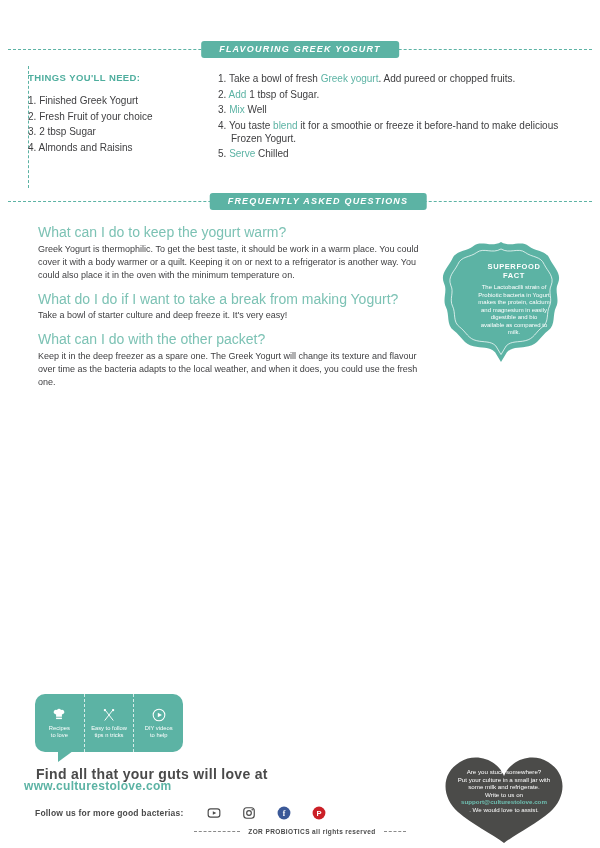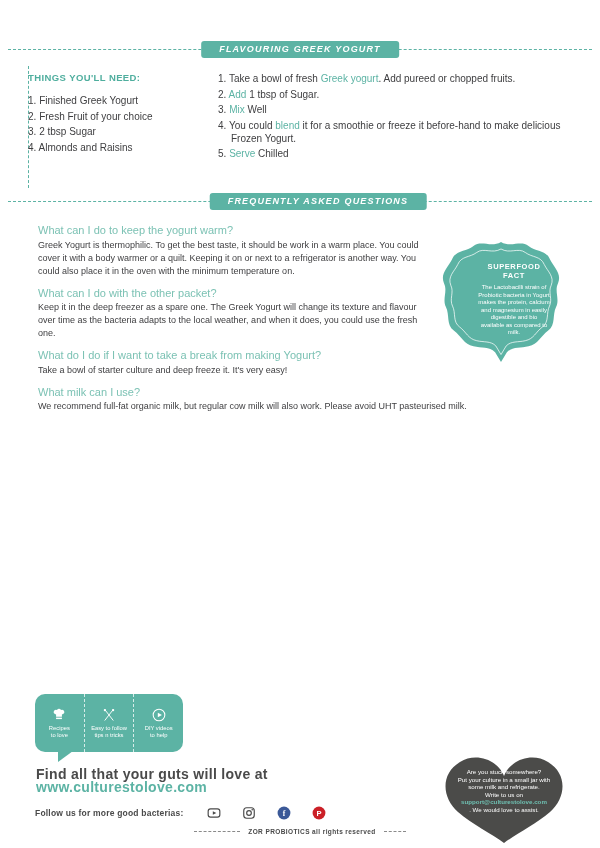--- a/index.html
+++ b/index.html
@@ -30,38 +30,38 @@
   ol.num-list { list-style:none; counter-reset:n; font-size:10px; }
   .things ol.num-list li { counter-increment:n; line-height:15.5px; }
   .things ol.num-list li::before { content:counter(n) ". "; }
   .instructions ol.num-list li { counter-increment:n; line-height:13px; margin-bottom:2.5px; padding-left:13px; text-indent:-13px; }
   .instructions ol.num-list li::before { content:counter(n) ". "; }
   .hl { color:#5cb3a4; }
   
   .faq { position:absolute; left:38px; top:224px; width:528px; }
   .faq-item { margin-bottom:9px; }
   .faq-item:nth-child(-n+3) { margin-right:142px; }
-  .faq-q { color:#7cc2b4; font-size:11px; margin-bottom:2.5px; }
+  .faq-q { color:#7cc2b4; font-size:14px; margin-bottom:2.5px; }
   .faq-a { color:#3e3e40; font-size:9px; line-height:13px; }
   
   .badge { position:absolute; right:6px; top:14px; width:118px; height:128px; z-index:3; }
   .badge svg { position:absolute; left:0; top:0; }
   .badge-text { position:absolute; left:8px; right:10px; top:24px; text-align:center; color:#fff;margin-left:28px; }
   .badge-title { font-size:7.5px; font-weight:bold; letter-spacing:.6px; margin-bottom:4px; }
   .badge-body { font-size:6px; line-height:7.5px; }
   
   .bubble { position:absolute; left:35px; top:694px; width:148px; height:58px;
     background:#5cb3a4; border-radius:10px; display:flex; z-index:2; }
   .bubble-col { flex:1; display:flex; flex-direction:column; align-items:center; justify-content:center; padding:4px 2px; }
   .bubble-col + .bubble-col { border-left:1px dashed rgba(255,255,255,.75); }
   .bubble-label { color:#fff; font-size:5.8px; line-height:7px; text-align:center; white-space:pre-line; margin-top:3px; }
   .bubble-tail { position:absolute; left:58px; top:751px; width:0; height:0;
     border-top:11px solid #5cb3a4; border-right:15px solid transparent; }
   .find-line { position:absolute; left:36px; top:766px; font-size:14px; color:#4a4a4a; letter-spacing:.3px; font-weight:bold; }
-  .find-url { position:absolute; left:36px; top:779px; font-size:14px; color:#5cb3a4; letter-spacing:.3px; font-weight:bold; text-decoration:none; }
+  .find-url { position:absolute; left:24px; top:779px; font-size:12px; color:#5cb3a4; letter-spacing:.3px; font-weight:bold; text-decoration:none; }
   .follow-row { position:absolute; left:35px; top:806px; display:flex; align-items:center; gap:21px; }
   .follow-label { font-size:8.5px; color:#4a4a4a; font-weight:bold; margin-right:3px; letter-spacing:.2px; }
   .social { width:14px; height:14px; display:inline-block; }
   
   .heart { position:absolute; left:428px; top:750px; width:152px; height:95px; z-index:2; }
   .heart svg { position:absolute; left:0; top:0; }
   .heart-text { position:absolute; left:18px; right:18px; top:18px; text-align:center; color:#fff;
     font-size:6.2px; line-height:7.6px; }
   .heart-email { color:#6fc0b2; text-decoration:none; font-weight:bold; }
   
@@ -87,21 +87,21 @@
         <li>2 tbsp Sugar</li>
         <li>Almonds and Raisins</li>
       </ol>
   </div>
 
   <div class="instructions">
     <ol class="num-list">
         <li><span>Take a bowl of fresh </span><span class="hl">Greek yogurt</span><span>. Add pureed or chopped fruits.</span></li>
         <li><span class="hl">Add</span><span> 1 tbsp of Sugar.</span></li>
         <li><span class="hl">Mix</span><span> Well</span></li>
-        <li><span>You could </span><span class="hl">blend</span><span> it for a smoothie or freeze it before-hand to make delicious Frozen Yogurt.</span></li>
+        <li><span>You taste </span><span class="hl">blend</span><span> it for a smoothie or freeze it before-hand to make delicious Frozen Yogurt.</span></li>
         <li><span class="hl">Serve</span><span> Chilled</span></li>
       </ol>
   </div>
 
   <div class="hdash dash-mid"></div>
   <div class="banner banner-2">FREQUENTLY ASKED QUESTIONS</div>
 
   <div class="faq">
     <div class="badge">
       <svg width="118" height="128" viewBox="0 0 120 130">
@@ -114,30 +114,26 @@
         <div class="badge-title">SUPERFOOD FACT</div>
         <div class="badge-body">The Lactobacilli strain of Probiotic bacteria in Yogurt makes the protein, calcium and magnesium in easily digestible and bio available as compared to milk.</div>
       </div>
     </div>
     <div>
         <div class="faq-item">
           <div class="faq-q">What can I do to keep the yogurt warm?</div>
           <div class="faq-a">Greek Yogurt is thermophilic. To get the best taste, it should be work in a warm place. You could cover it with a body warmer or a quilt. Keeping it on or next to a refrigerator is another way. You could also place it in the oven with the minimum temperature on.</div>
         </div>
         <div class="faq-item">
+          <div class="faq-q">What do I do if I want to take a break from making Yogurt?</div>
+          <div class="faq-a">Take a bowl of starter culture and deep freeze it. It's very easy!</div>
+        </div>
+        <div class="faq-item">
           <div class="faq-q">What can I do with the other packet?</div>
           <div class="faq-a">Keep it in the deep freezer as a spare one. The Greek Yogurt will change its texture and flavour over time as the bacteria adapts to the local weather, and when it does, you could use the fresh one.</div>
-        </div>
-        <div class="faq-item">
-          <div class="faq-q">What do I do if I want to take a break from making Yogurt?</div>
-          <div class="faq-a">Take a bowl of starter culture and deep freeze it. It's very easy!</div>
-        </div>
-        <div class="faq-item">
-          <div class="faq-q">What milk can I use?</div>
-          <div class="faq-a">We recommend full-fat organic milk, but regular cow milk will also work. Please avoid UHT pasteurised milk.</div>
         </div>
         <div class="faq-item">
         </div>
       </div>
   </div>
 
   <div class="bubble">
     <div class="bubble-col">
       <svg class="bubble-icon" width="14" height="14" viewBox="0 0 24 24">
         <path fill="#ffffff" d="M7 11a4 4 0 1 1 1.4-7.7a5 5 0 0 1 7.2 0A4 4 0 1 1 17 11v4H7z"></path>

